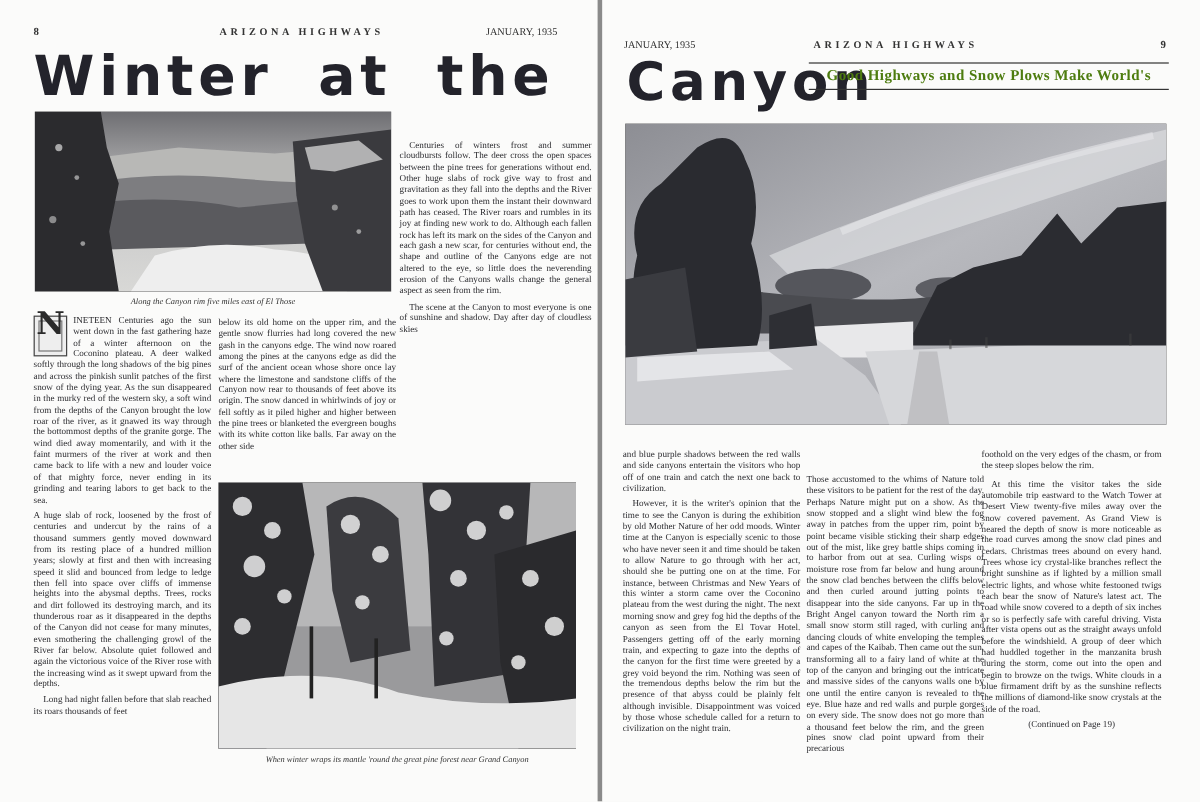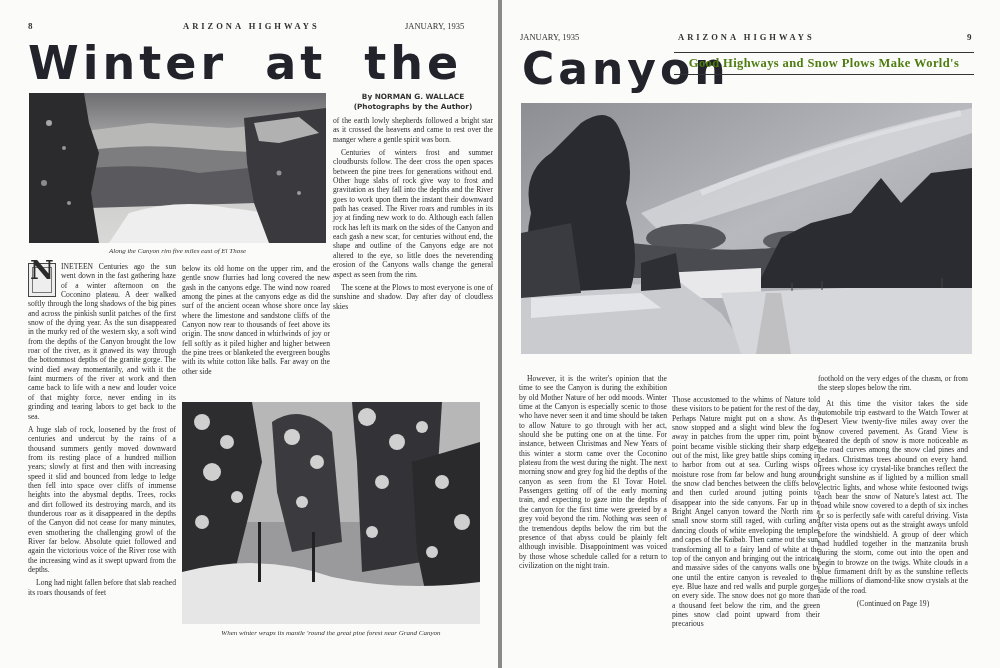--- a/index.html
+++ b/index.html
@@ -65,43 +65,38 @@
       <circle cx="20" cy="30" r="3" fill="#ddd" opacity="0.7"></circle>
         <circle cx="35" cy="55" r="2" fill="#ddd" opacity="0.6"></circle>
       <circle cx="15" cy="90" r="3" fill="#ccc" opacity="0.6"></circle>
         <circle cx="40" cy="110" r="2" fill="#ddd" opacity="0.6"></circle>
       <circle cx="250" cy="80" r="2.5" fill="#ccc" opacity="0.6"></circle>
         <circle cx="270" cy="100" r="2" fill="#ddd" opacity="0.6"></circle>
     </svg>
   </div>
   <div class="caption" style="left:29px; top:247px; width:297px;">Along the Canyon rim five miles east of El Those</div>
 
-  <div class="byline">
-    <div>By NORMAN G. WALLACE</div>
-    <div>(Photographs by the Author)</div>
-  </div>
 
   <div class="col" style="left:28px; top:262px; width:148px;">
     <p class="noindent">
       <span class="dropcap">
           <span>N</span>
         </span><span>INETEEN Centuries ago the sun went down in the fast gathering haze of a winter afternoon on the Coconino plateau. A deer walked softly through the long shadows of the big pines and across the pinkish sunlit patches of the first snow of the dying year. As the sun disappeared in the murky red of the western sky, a soft wind from the depths of the Canyon brought the low roar of the river, as it gnawed its way through the bottommost depths of the granite gorge. The wind died away momentarily, and with it the faint murmers of the river at work and then came back to life with a new and louder voice of that mighty force, never ending in its grinding and tearing labors to get back to the sea.</span>
     </p>
     <p class="noindent">A huge slab of rock, loosened by the frost of centuries and undercut by the rains of a thousand summers gently moved downward from its resting place of a hundred million years; slowly at first and then with increasing speed it slid and bounced from ledge to ledge then fell into space over cliffs of immense heights into the abysmal depths. Trees, rocks and dirt followed its destroying march, and its thunderous roar as it disappeared in the depths of the Canyon did not cease for many minutes, even smothering the challenging growl of the River far below. Absolute quiet followed and again the victorious voice of the River rose with the increasing wind as it swept upward from the depths.</p>
     <p>Long had night fallen before that slab reached its roars thousands of feet</p>
   </div>
 
   <div class="col" style="left:182px; top:264px; width:148px;">
     <p class="noindent">below its old home on the upper rim, and the gentle snow flurries had long covered the new gash in the canyons edge. The wind now roared among the pines at the canyons edge as did the surf of the ancient ocean whose shore once lay where the limestone and sandstone cliffs of the Canyon now rear to thousands of feet above its origin. The snow danced in whirlwinds of joy or fell softly as it piled higher and higher between the pine trees or blanketed the evergreen boughs with its white cotton like balls. Far away on the other side</p>
   </div>
 
   <div class="col" style="left:333px; top:116px; width:160px;">
-    <p class="noindent">of the earth lowly shepherds followed a bright star as it crossed the heavens and came to rest over the manger where a gentle spirit was born.</p>
     <p>Centuries of winters frost and summer cloudbursts follow. The deer cross the open spaces between the pine trees for generations without end. Other huge slabs of rock give way to frost and gravitation as they fall into the depths and the River goes to work upon them the instant their downward path has ceased. The River roars and rumbles in its joy at finding new work to do. Although each fallen rock has left its mark on the sides of the Canyon and each gash a new scar, for centuries without end, the shape and outline of the Canyons edge are not altered to the eye, so little does the neverending erosion of the Canyons walls change the general aspect as seen from the rim.</p>
-    <p>The scene at the Plows to most everyone is one of sunshine and shadow. Day after day of cloudless skies</p>
+    <p>The scene at the Canyon to most everyone is one of sunshine and shadow. Day after day of cloudless skies</p>
   </div>
 
   <div class="photo" style="left:182px; top:402px; width:298px; height:222px;">
     <svg width="298" height="222" viewBox="0 0 298 222" preserveAspectRatio="none">
       <rect width="298" height="222" fill="#9a9a9c"></rect>
       <rect y="0" width="298" height="120" fill="#b7b7b8"></rect>
       <path d="M0 0 L70 0 L80 60 L60 140 L40 222 L0 222 Z" fill="#2d2d30"></path>
       <path d="M90 20 Q120 0 150 30 L160 140 L110 150 L95 90 Z" fill="#3b3b3f"></path>
       <path d="M170 0 L260 0 L255 80 L240 160 L180 170 L175 60 Z" fill="#333337"></path>
       <path d="M230 60 L298 40 L298 222 L250 222 L235 150 Z" fill="#2a2a2d"></path>
@@ -170,20 +165,21 @@
       <path d="M240 175 L260 135 L290 120 L330 110 L360 75 L380 100 L410 70 L451 65 L451 185 L240 185 Z" fill="#2b2c31"></path>
       <g fill="#444" opacity="0.5">
         <rect x="270" y="180" width="2" height="8"></rect>
           <rect x="300" y="178" width="2" height="9"></rect>
           <rect x="420" y="175" width="2" height="10"></rect>
       </g>
     </svg>
   </div>
 
   <div class="col" style="left:17px; top:374px; width:148px;">
+    <p class="noindent">and blue purple shadows between the red walls and side canyons entertain the visitors who hop off of one train and catch the next one back to civilization.</p>
     <p>However, it is the writer's opinion that the time to see the Canyon is during the exhibition by old Mother Nature of her odd moods. Winter time at the Canyon is especially scenic to those who have never seen it and time should be taken to allow Nature to go through with her act, should she be putting one on at the time. For instance, between Christmas and New Years of this winter a storm came over the Coconino plateau from the west during the night. The next morning snow and grey fog hid the depths of the canyon as seen from the El Tovar Hotel. Passengers getting off of the early morning train, and expecting to gaze into the depths of the canyon for the first time were greeted by a grey void beyond the rim. Nothing was seen of the tremendous depths below the rim but the presence of that abyss could be plainly felt although invisible. Disappointment was voiced by those whose schedule called for a return to civilization on the night train.</p>
   </div>
 
   <div class="col" style="left:170px; top:374px; width:148px;margin-top:21px;">
     <p class="noindent">Those accustomed to the whims of Nature told these visitors to be patient for the rest of the day. Perhaps Nature might put on a show. As the snow stopped and a slight wind blew the fog away in patches from the upper rim, point by point became visible sticking their sharp edges out of the mist, like grey battle ships coming in to harbor from out at sea. Curling wisps of moisture rose from far below and hung around the snow clad benches between the cliffs below and then curled around jutting points to disappear into the side canyons. Far up in the Bright Angel canyon toward the North rim a small snow storm still raged, with curling and dancing clouds of white enveloping the temples and capes of the Kaibab. Then came out the sun, transforming all to a fairy land of white at the top of the canyon and bringing out the intricate and massive sides of the canyons walls one by one until the entire canyon is revealed to the eye. Blue haze and red walls and purple gorges on every side. The snow does not go more than a thousand feet below the rim, and the green pines snow clad point upward from their precarious</p>
   </div>
 
   <div class="col" style="left:316px; top:374px; width:150px;">
     <p class="noindent">foothold on the very edges of the chasm, or from the steep slopes below the rim.</p>
     <p style="margin-top:6px;">At this time the visitor takes the side automobile trip eastward to the Watch Tower at Desert View twenty-five miles away over the snow covered pavement. As Grand View is neared the depth of snow is more noticeable as the road curves among the snow clad pines and cedars. Christmas trees abound on every hand. Trees whose icy crystal-like branches reflect the bright sunshine as if lighted by a million small electric lights, and whose white festooned twigs each bear the snow of Nature's latest act. The road while snow covered to a depth of six inches or so is perfectly safe with careful driving. Vista after vista opens out as the straight aways unfold before the windshield. A group of deer which had huddled together in the manzanita brush during the storm, come out into the open and begin to browze on the twigs. White clouds in a blue firmament drift by as the sunshine reflects the millions of diamond-like snow crystals at the side of the road.</p>

